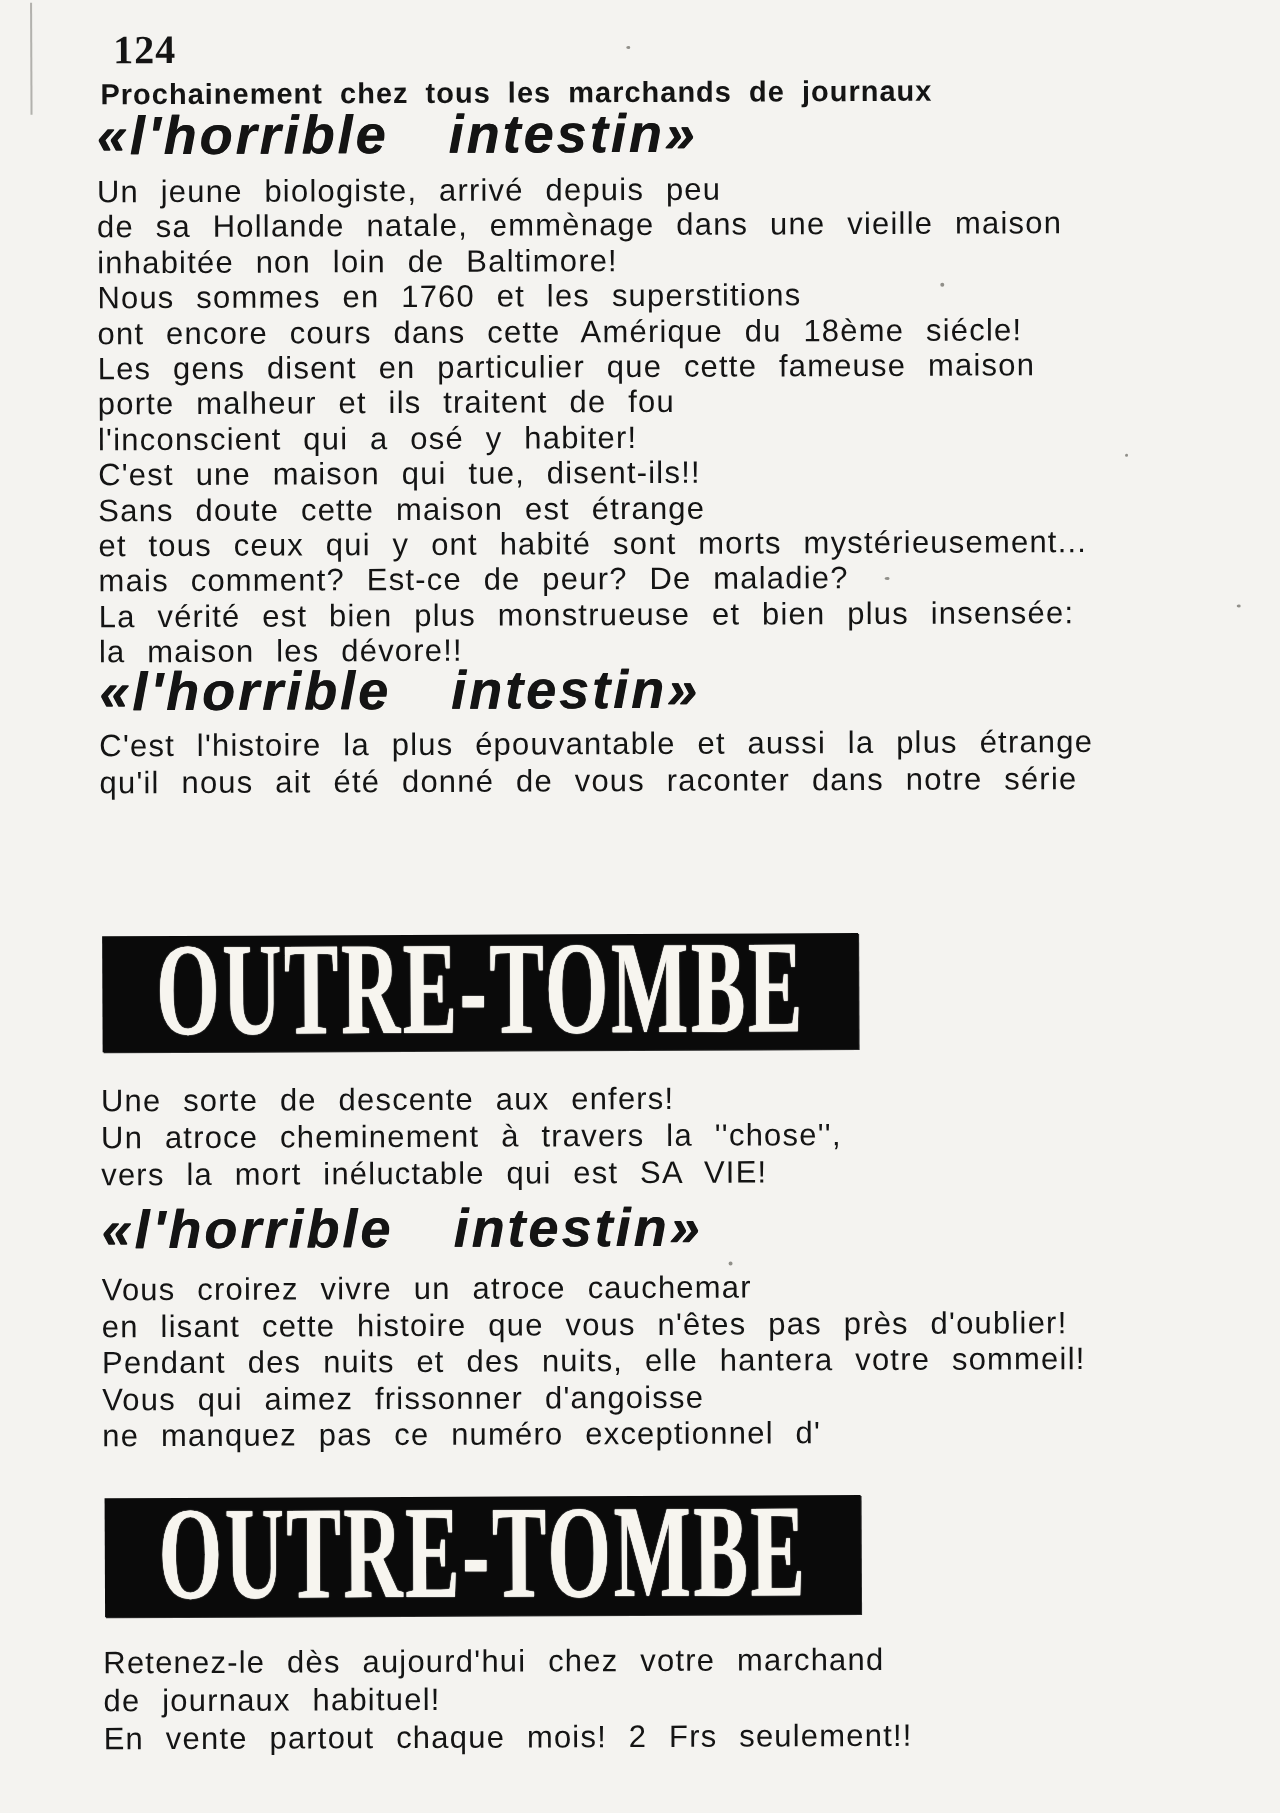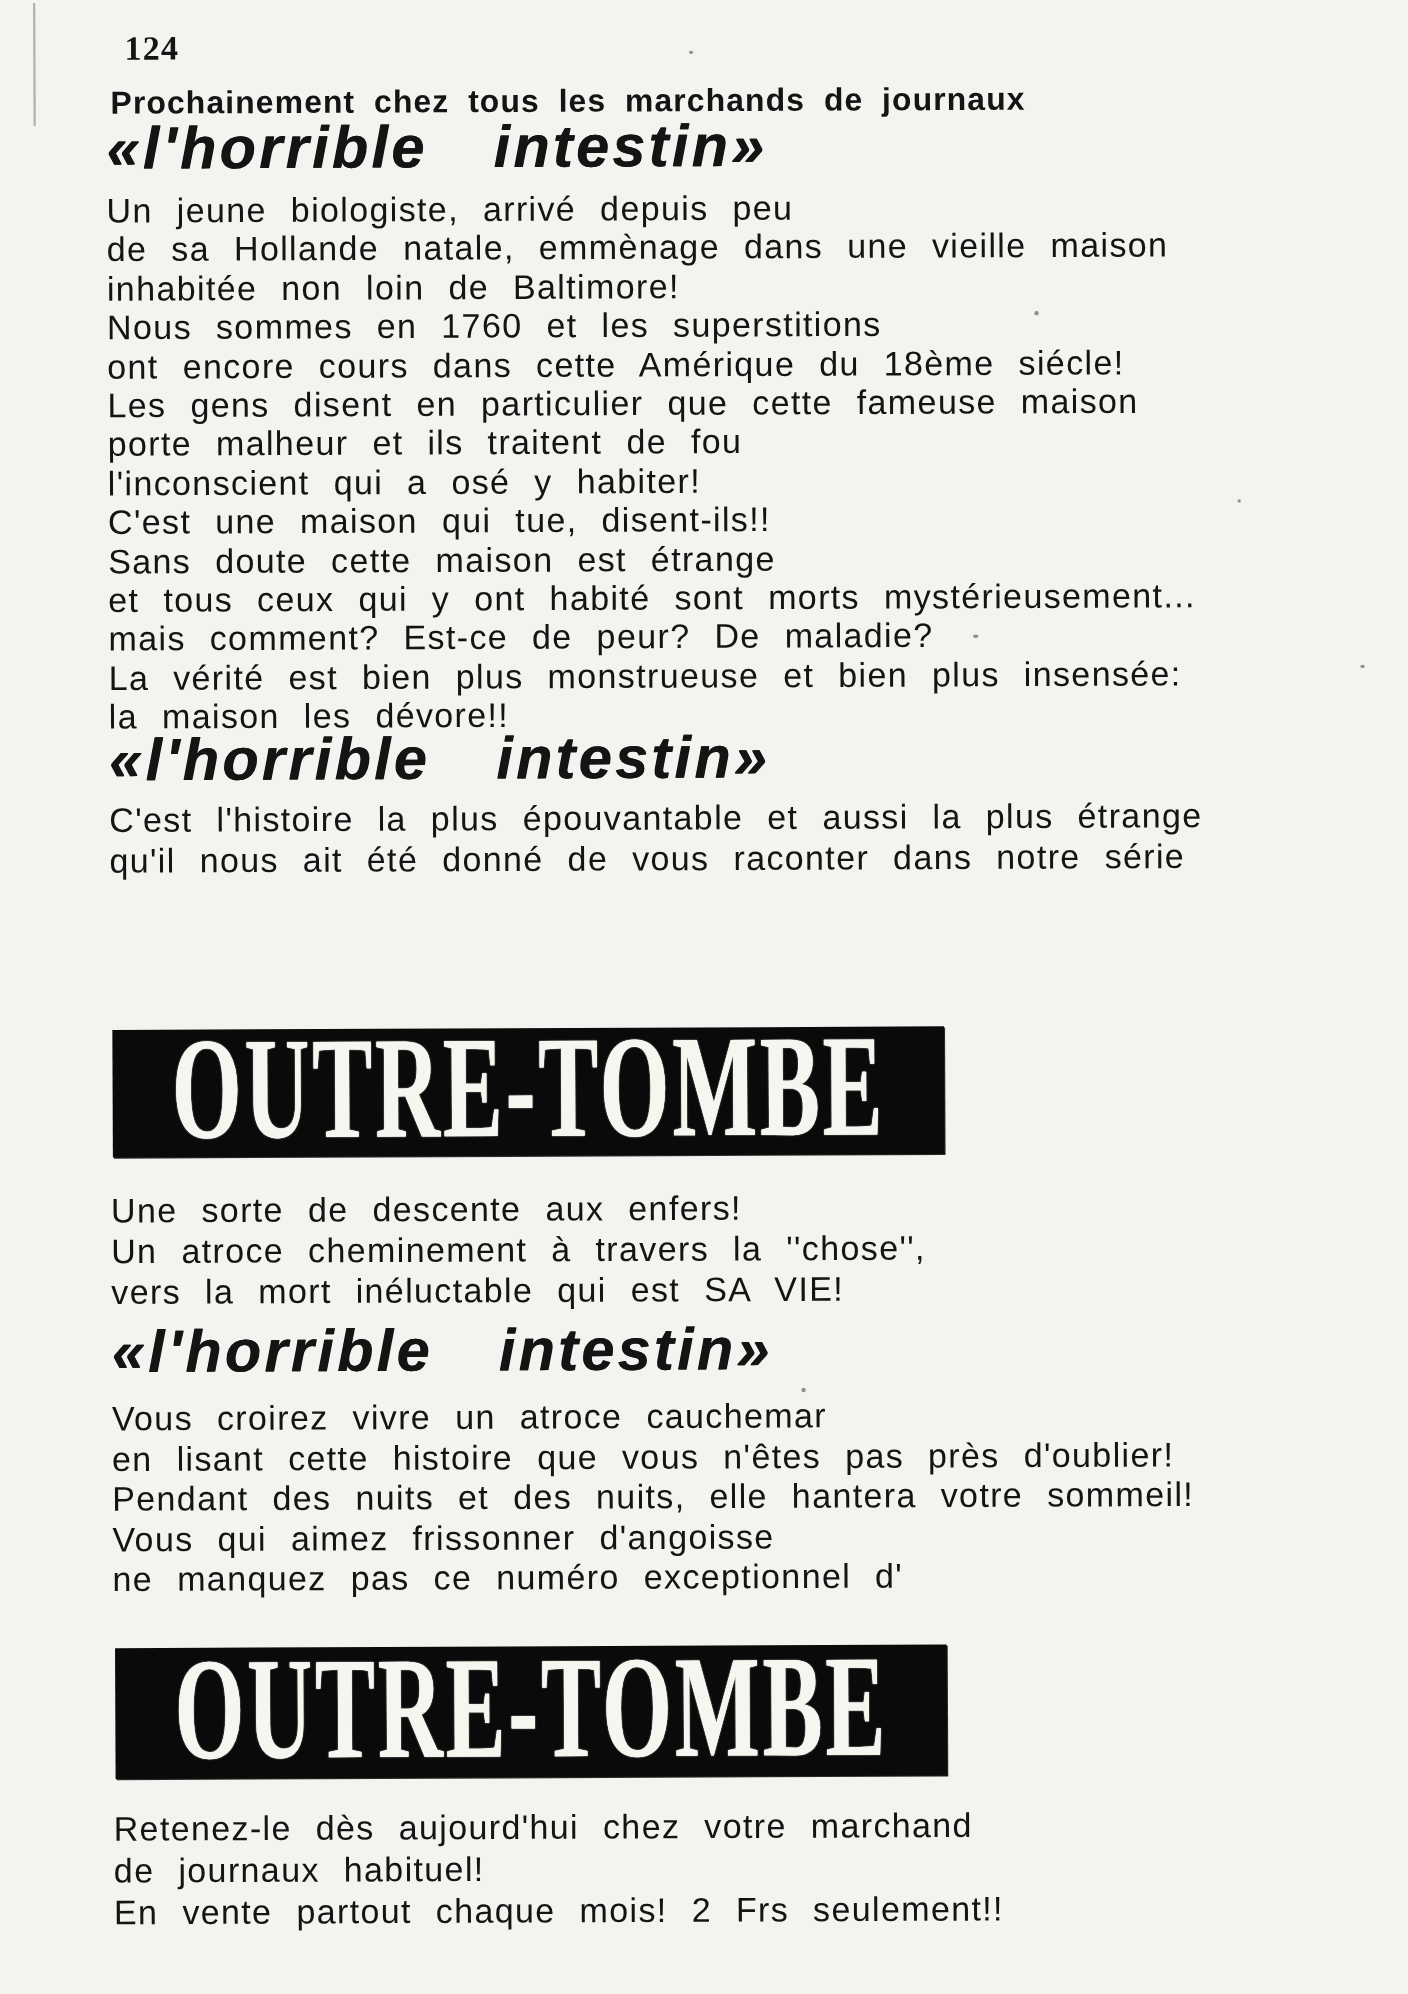--- a/index.html
+++ b/index.html
@@ -16,21 +16,21 @@
     position: absolute;
     inset: 0;
     transform: rotate(-0.25deg);
     transform-origin: 50% 50%;
   }
   .pagenum {
     position: absolute;
     left: 117px; top: 24px;
     font-family: "Liberation Serif", serif;
     font-weight: bold;
-    font-size: 31px;
+    font-size: 40px;
     letter-spacing: 1px;
   }
   .kicker {
     position: absolute;
     left: 104px; top: 76px;
     font-weight: bold;
     font-size: 29px;
     letter-spacing: 1px;
     word-spacing: 8px;
     white-space: nowrap;

